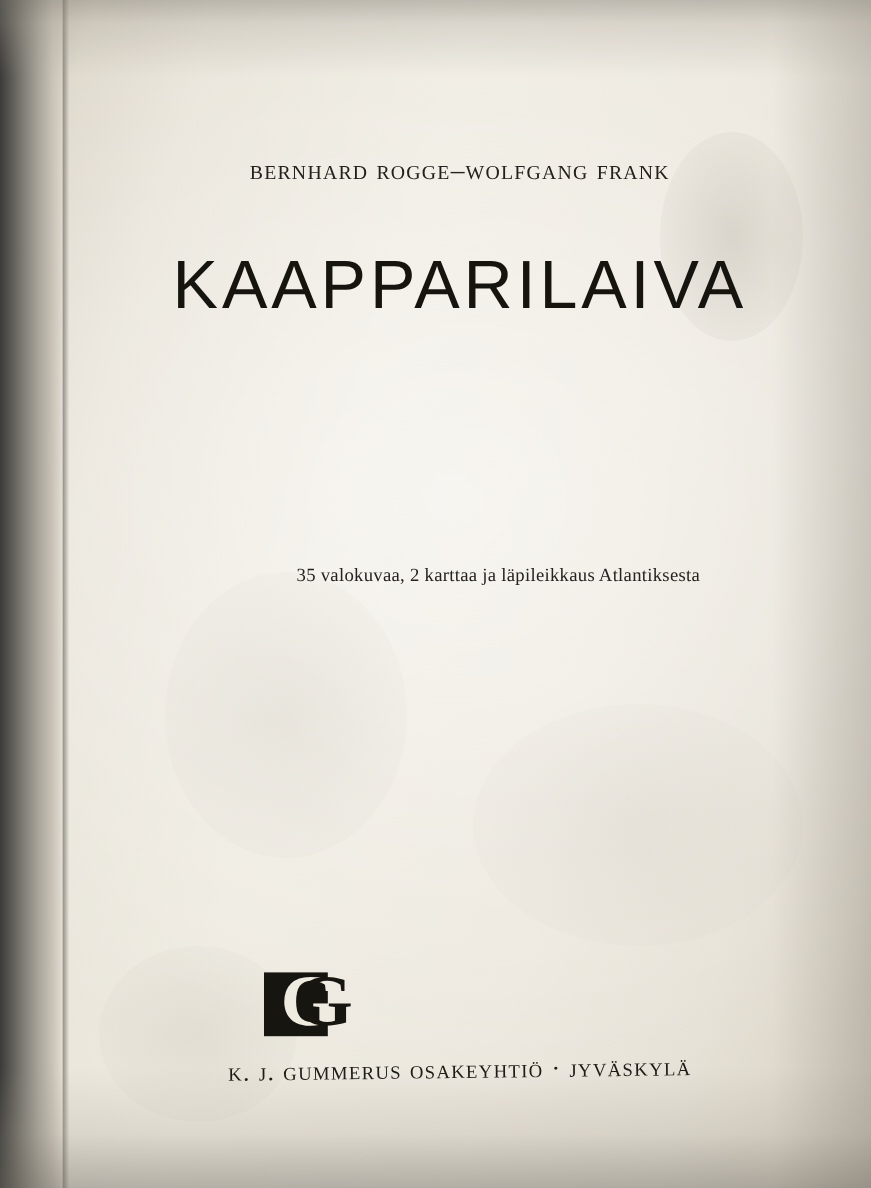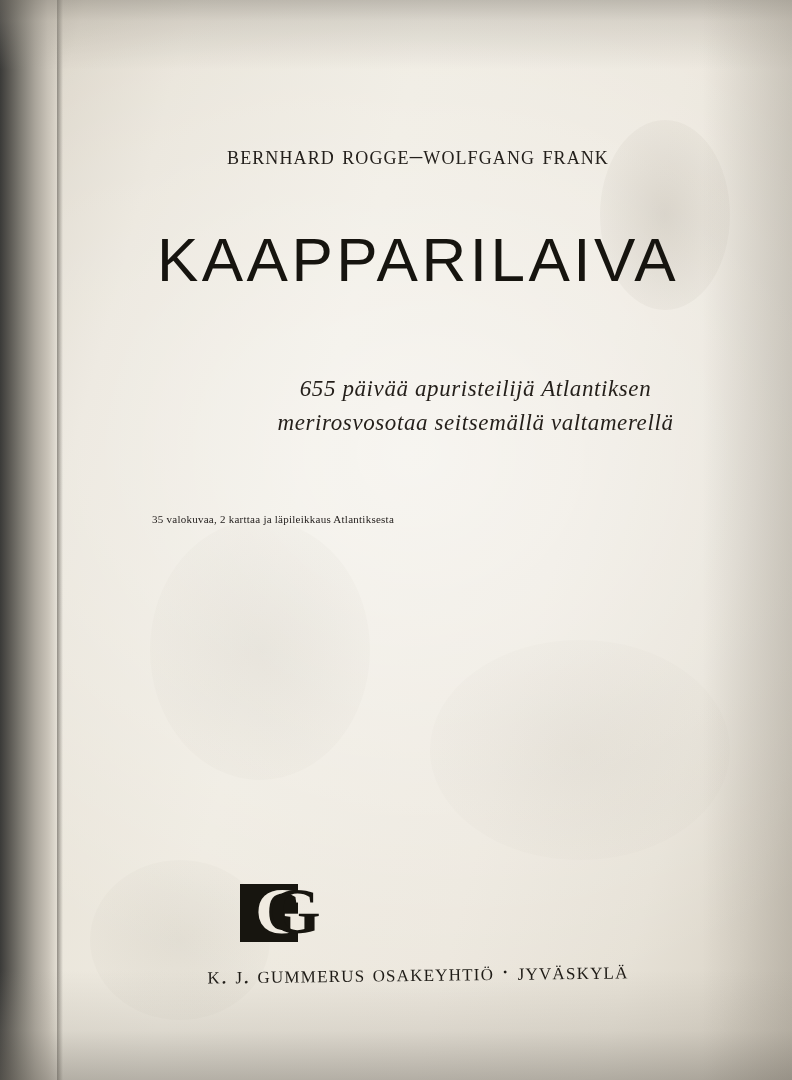--- a/index.html
+++ b/index.html
@@ -119,23 +119,23 @@
     font-size: 23px;
     line-height: 34px;
     letter-spacing: 0.6px;
     color: #241f1a;
   }
 
   .credits {
     position: absolute;
     left: 80px; right: 50px;
     top: 513px;
-    text-align: left;
-    font-family: "Liberation Serif", serif;
-    font-size: 11px;
+    text-align: center;
+    font-family: "Liberation Serif", serif;
+    font-size: 17px;
     letter-spacing: 0.25px;
     color: #262220;
   }
 
   
   .logo {
     position: absolute;
     left: 168px;
     top: 884px;
     width: 62px;
@@ -199,24 +199,20 @@
   <div class="blotch b2"></div>
   <div class="blotch b3"></div>
   <div class="blotch b4"></div>
 
   <div class="content">
 
     <div class="authors">Bernhard Rogge–Wolfgang Frank</div>
 
     <div class="title">KAAPPARILAIVA</div>
 
-    <div class="subtitle">
-      <div>655 päivää apuristeilijä Atlantiksen</div>
-      <div>merirosvosotaa seitsemällä valtamerellä</div>
-    </div>
 
     <div class="credits">35 valokuvaa, 2 karttaa ja läpileikkaus Atlantiksesta</div>
 
     <div class="logo">
       <div class="sq"></div>
       <div class="g">G</div>
       <div class="g-outline">G</div>
     </div>
 
     <div class="publisher">K. J. Gummerus Osakeyhtiö · Jyväskylä</div>

